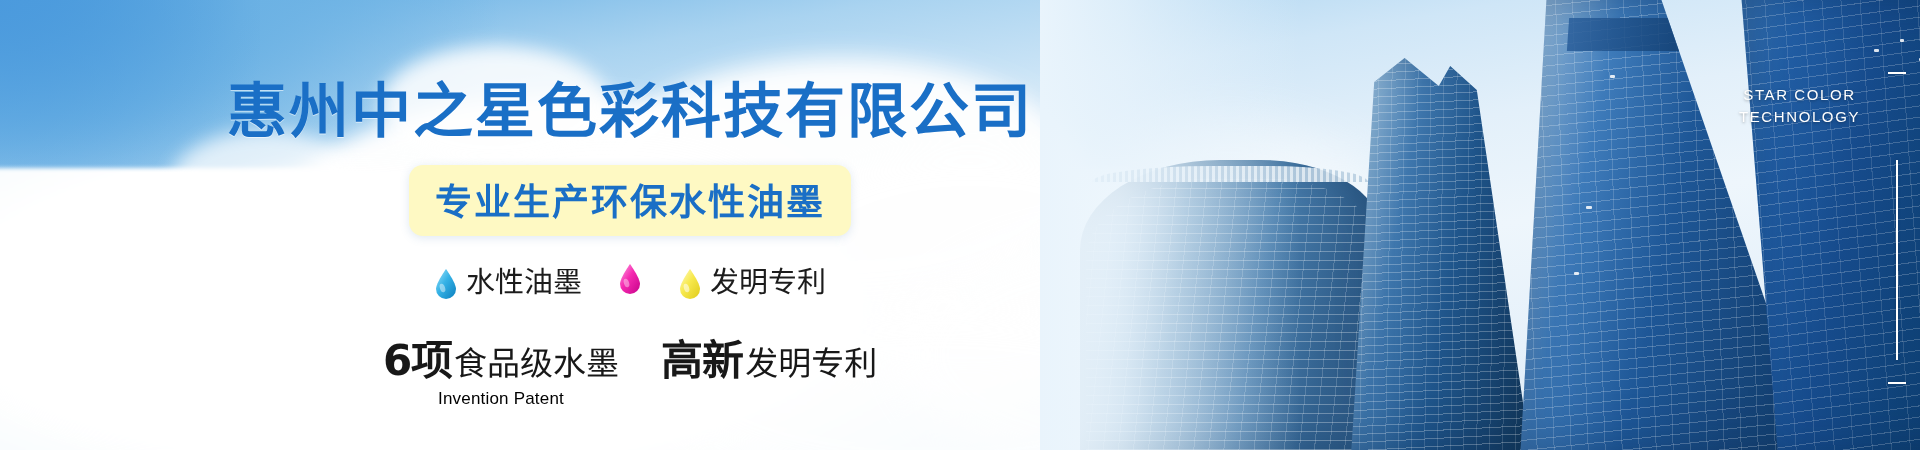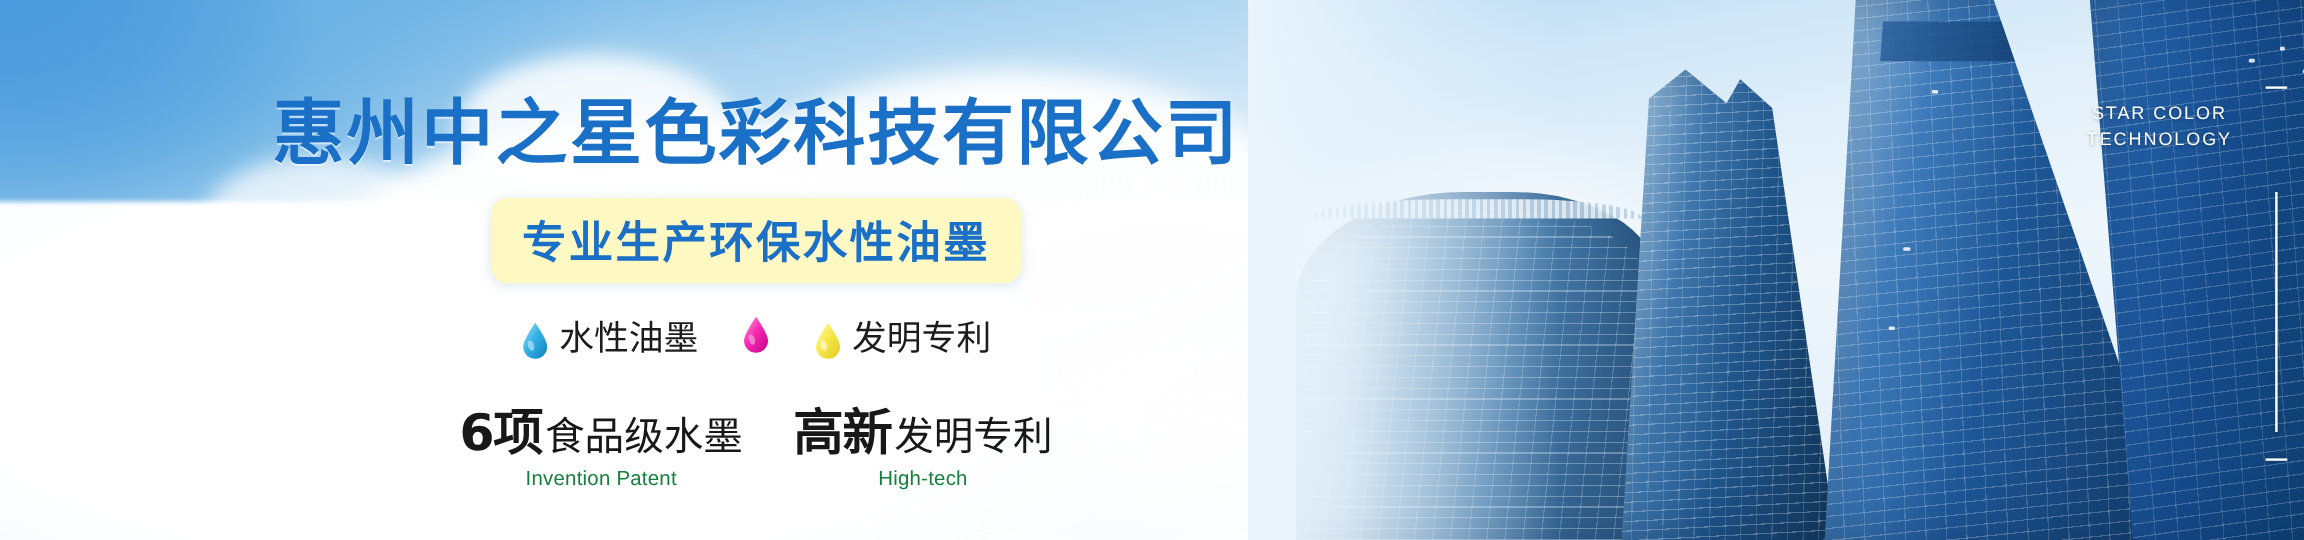--- a/index.html
+++ b/index.html
@@ -239,21 +239,21 @@
     white-space:nowrap;
     font-family:"DejaVu Sans","Liberation Sans",sans-serif;
     color:#181818;
   }
   .badge-strong{font-weight:bold; font-size:42px; letter-spacing:-1px;}
   .badge-rest{font-size:33px; margin-left:2px;}
   .badge-sub{
     margin-top:2px;
     font-family:"Liberation Sans","DejaVu Sans",sans-serif;
     font-size:17px;
-    color:#15803d;
+    color:#000000;
     letter-spacing:.2px;
   }
 </style>
 </head>
 <body>
 
 <div class="banner">
 
   <div class="sky"></div>
   <div class="sky-corner"></div>
@@ -383,19 +383,18 @@
           <span class="badge-rest">食品级水墨</span>
         </div>
         <div class="badge-sub">Invention Patent</div>
       </div>
 
       <div class="badge">
         <div class="badge-line">
           <span class="badge-strong">高新</span>
           <span class="badge-rest">发明专利</span>
         </div>
-        <div class="badge-sub">High-tech</div>
       </div>
 
     </div>
 
   </div>
 </div>
 
 </body></html>

